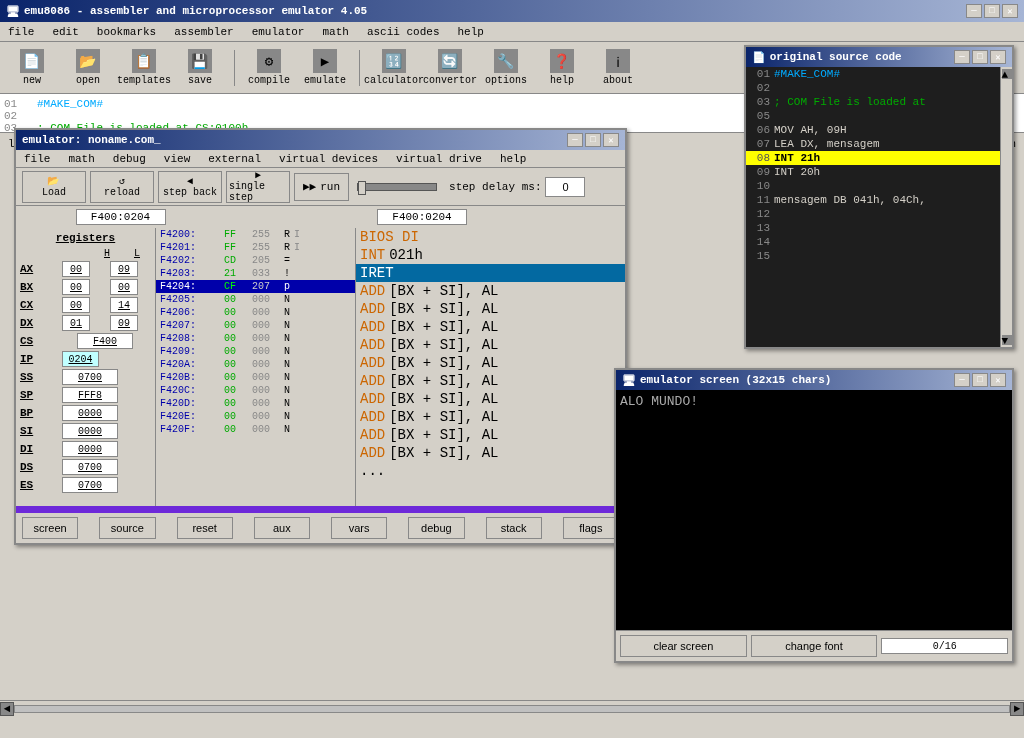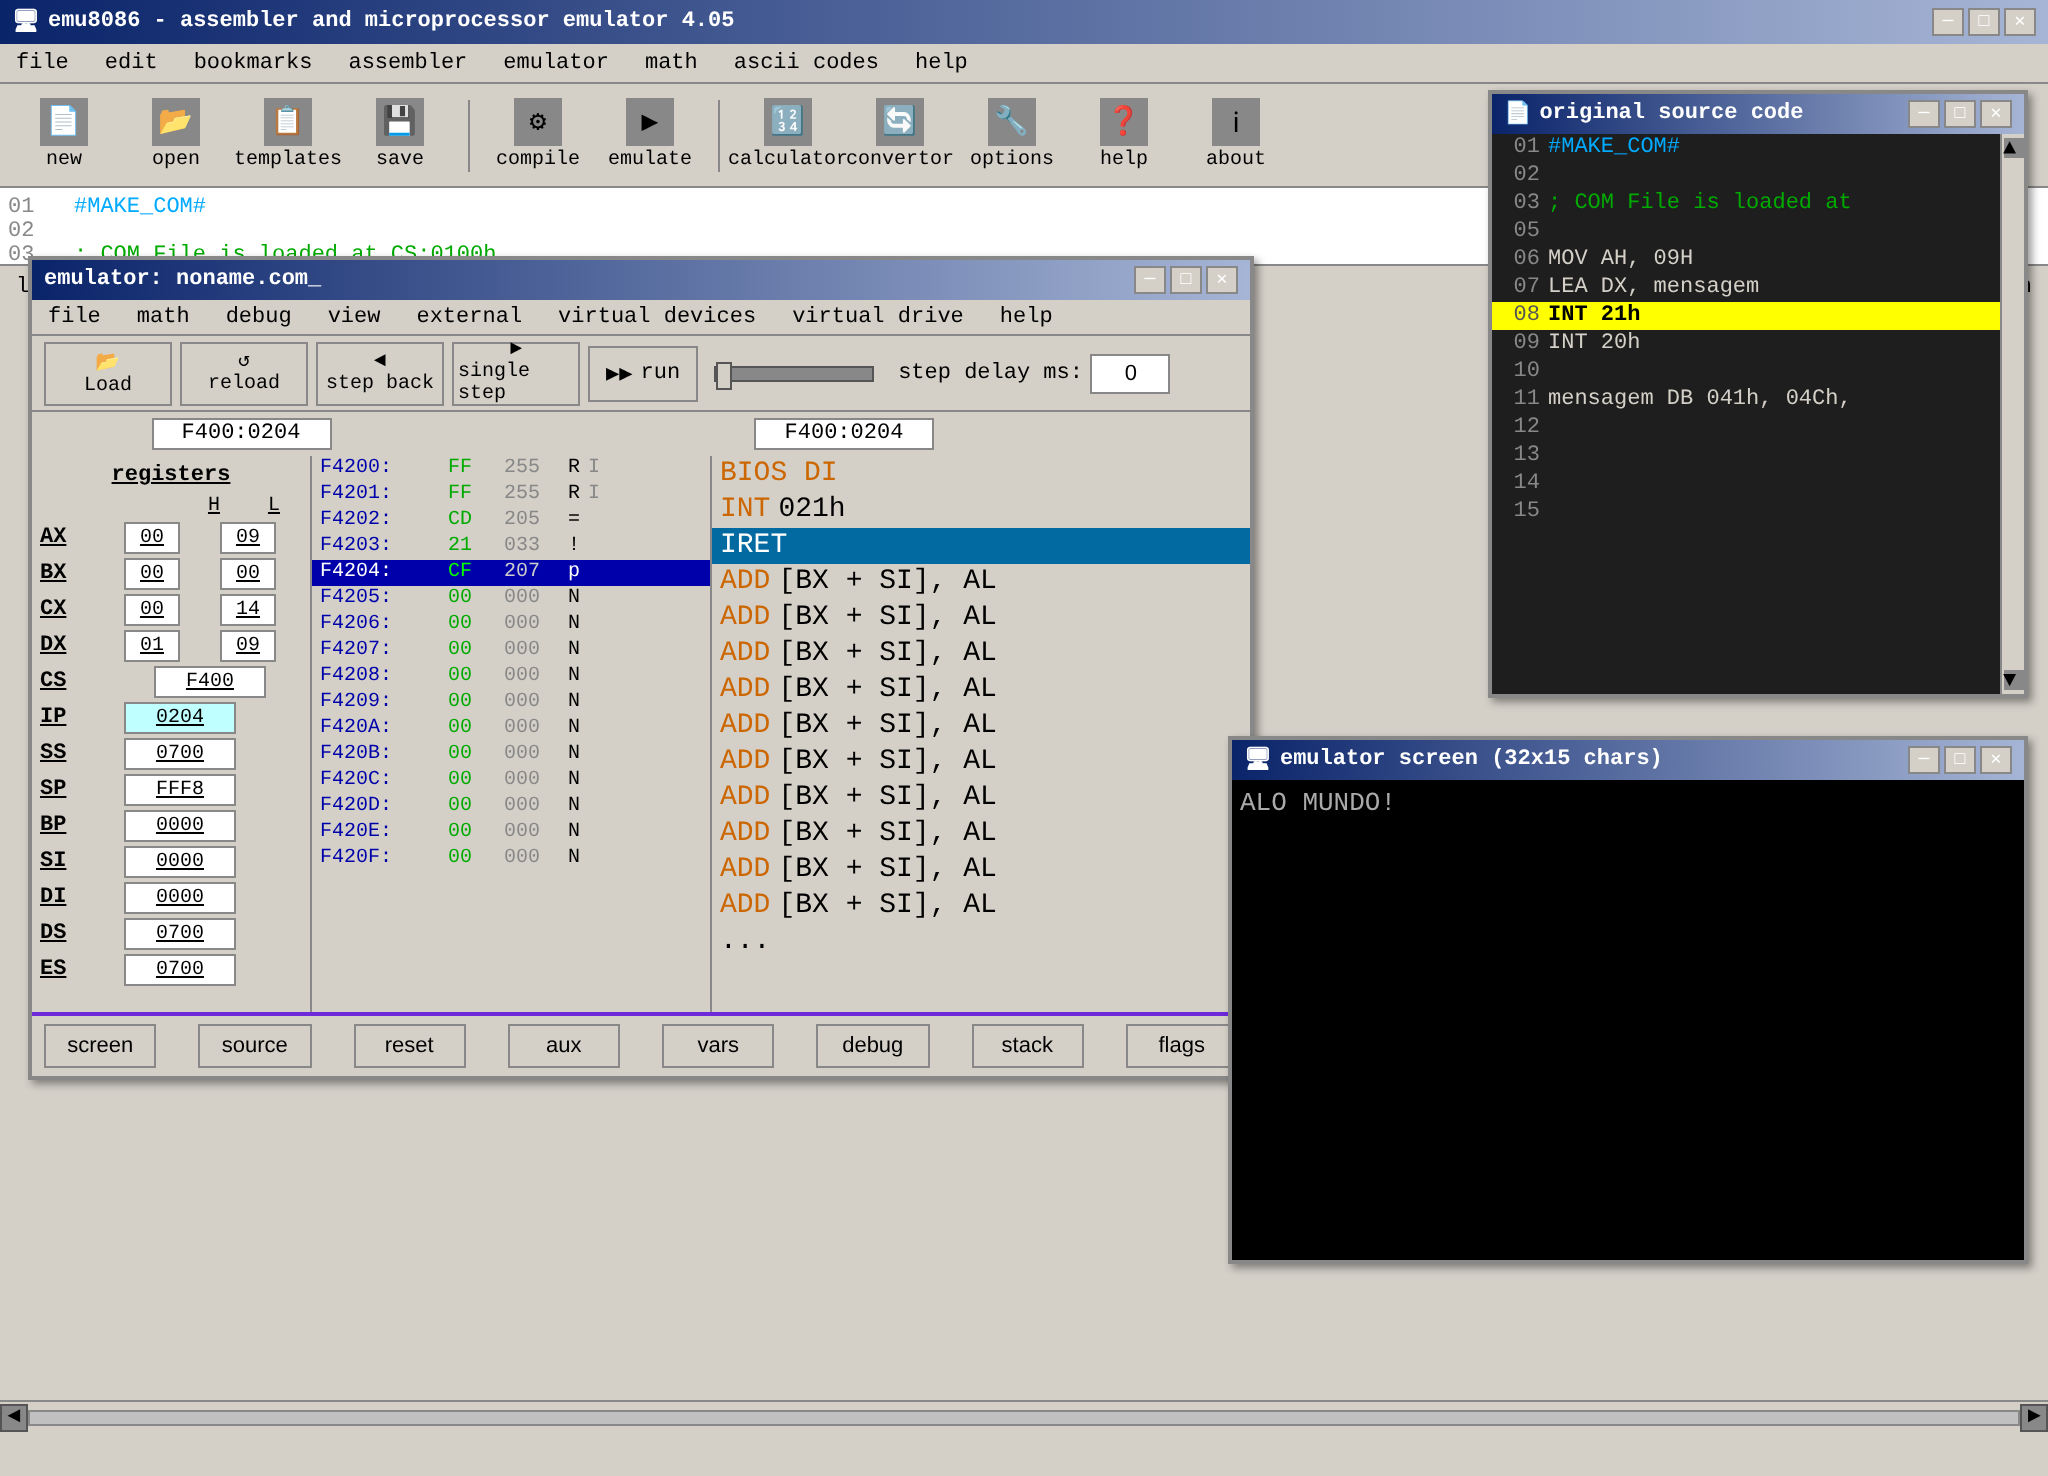--- a/index.html
+++ b/index.html
@@ -288,21 +288,21 @@
     .disasm-row.highlight { background: #0369a1; color: white; }
     .disasm-inst { color: #cc6600; }
     .disasm-row.highlight .disasm-inst { color: white; }
     .disasm-ops { color: #000; }
 
     
     .emu-bottom-btns {
       display: flex;
       gap: 21px;
       padding: 4px 6px;
-      border-top: 2px solid #6d28d9;
+      border-top: 7px solid #6d28d9;
     }
     .bottom-btn {
       flex: 1;
       height: 22px;
       background: #d4d0c8;
       border: 1px solid #888;
       cursor: pointer;
       font-size: 11px;
     }
 
@@ -639,21 +639,21 @@
         <div class="reg-val">09</div>
       </div>
 
       <div class="reg-row">
         <span class="reg-name">CS</span>
         <div class="reg-val" style="width:56px;margin-left:15px;">F400</div>
       </div>
 
       <div class="reg-row">
         <span class="reg-name">IP</span>
-        <div class="reg-val highlight" style="width:56px;">0204</div>
+        <div class="reg-val highlight" style="width:37px;">0204</div>
       </div>
 
       <div class="reg-row">
         <span class="reg-name">SS</span>
         <div class="reg-val" style="width:56px;">0700</div>
       </div>
 
       <div class="reg-row">
         <span class="reg-name">SP</span>
         <div class="reg-val" style="width:56px;">FFF8</div>
@@ -938,19 +938,26 @@
     </div>
     <div class="win-controls">
       <div class="win-btn">─</div>
       <div class="win-btn">□</div>
       <div class="win-btn">✕</div>
     </div>
   </div>
   <div class="screen-content">
     <span style="color:#aaaaaa;">ALO MUNDO!</span>
   </div>
+  <div class="screen-bottom">
+    <button class="screen-btn">clear screen</button>
+    <button class="screen-btn">change font</button>
+    <div class="progress-wrap">
+      <span class="progress-text">0/16</span>
+    </div>
+  </div>
 </div>
 
 <div style="position:absolute;bottom:22px;left:0;right:0;height:16px;background:#d4d0c8;border-top:1px solid #888;display:flex;align-items:center;">
   <div style="width:14px;height:14px;background:#888;border:1px solid #555;display:flex;align-items:center;justify-content:center;cursor:pointer;">◄</div>
   <div style="flex:1;height:8px;background:#c0c0c0;border:1px solid #888;"></div>
   <div style="width:14px;height:14px;background:#888;border:1px solid #555;display:flex;align-items:center;justify-content:center;cursor:pointer;">►</div>
 </div>
 
 </body></html>

